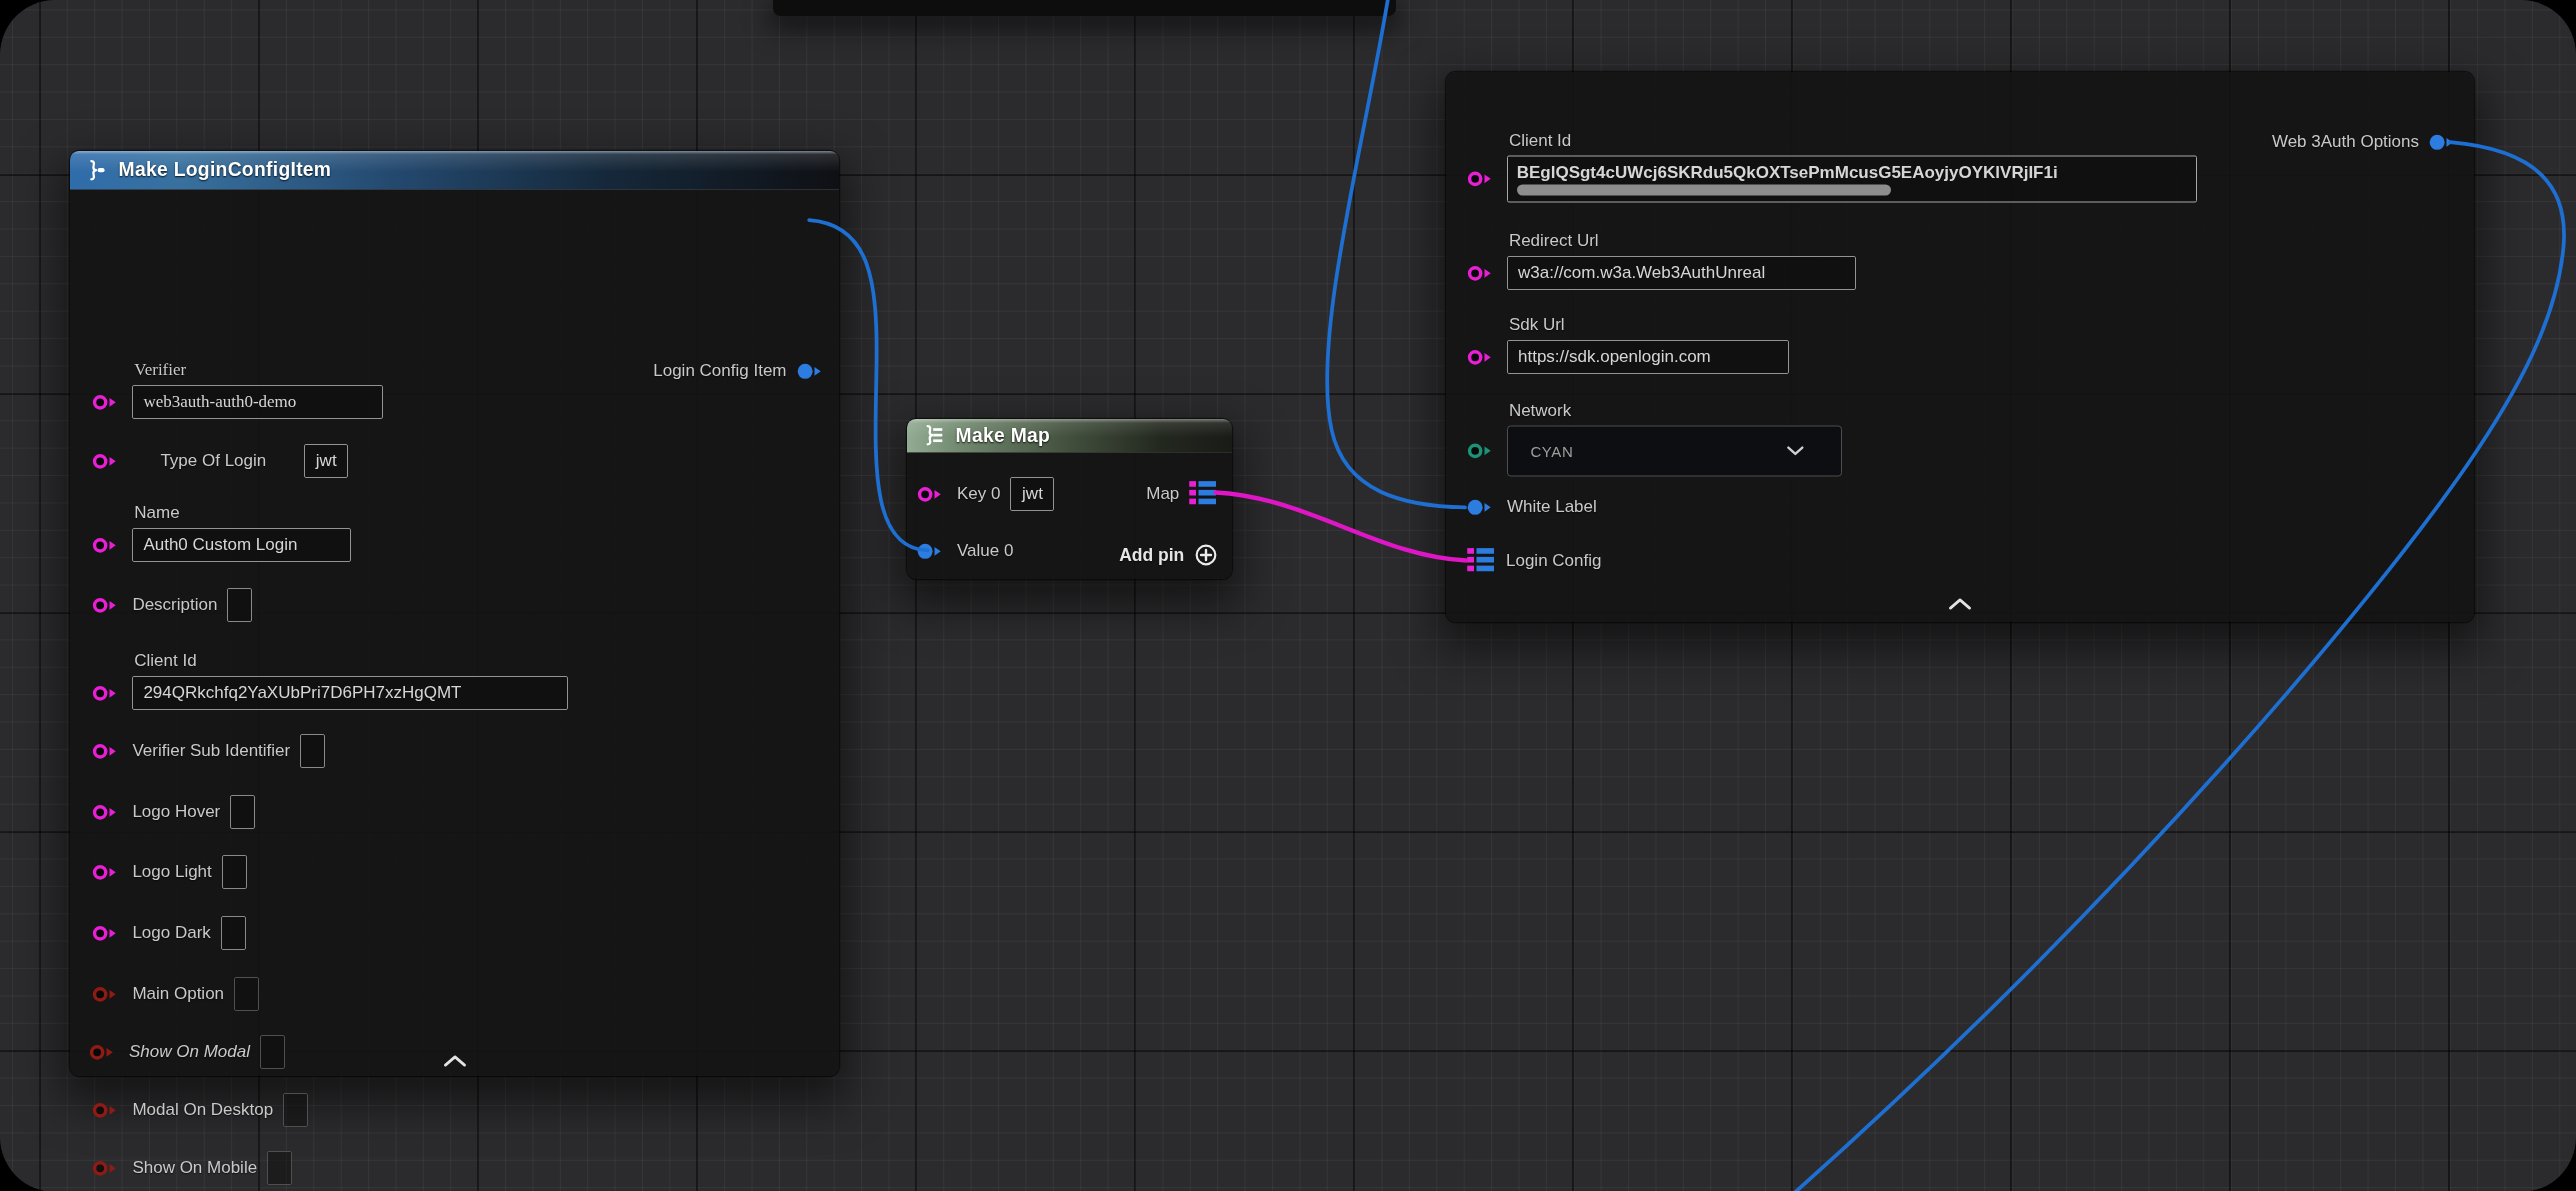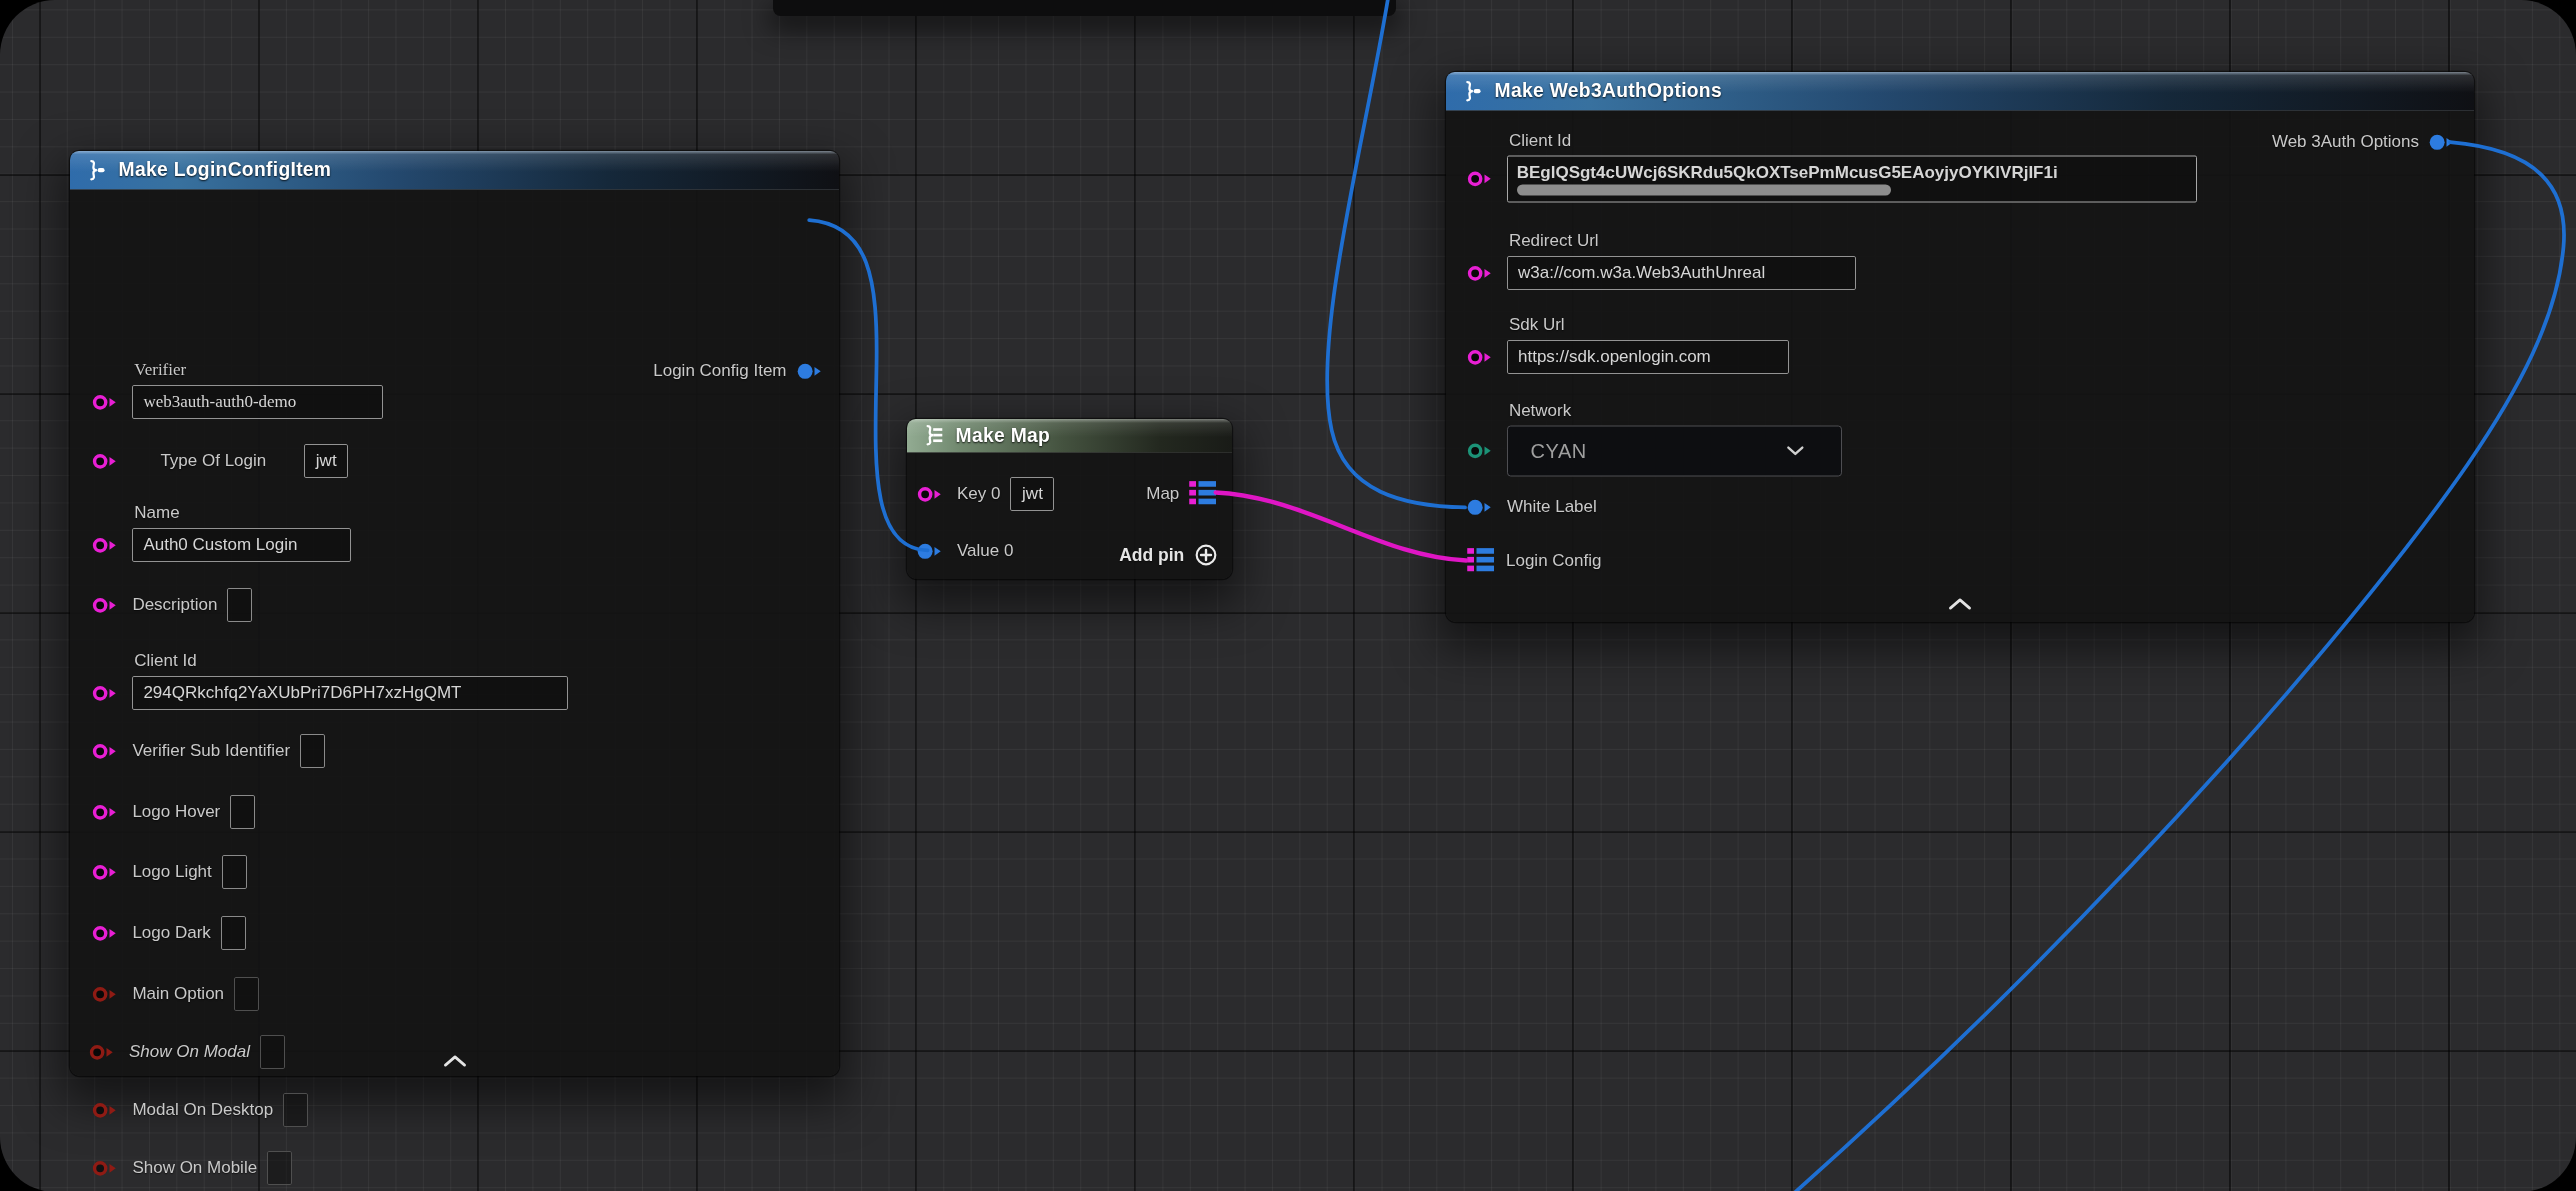--- a/index.html
+++ b/index.html
@@ -47,21 +47,21 @@
   .tbox.dim{border-color:#4f4f4f;background:rgba(14,14,14,0.5);}
   .tbox.center{justify-content:center;padding:0 7.5px;}
   .bigbox{display:flex;flex-direction:column;align-items:flex-start;justify-content:center;
     border:1.2px solid #a8a8a8;border-radius:1.9px;background:rgba(8,8,8,0.35);
     width:690px;height:47px;padding:2.5px 8.7px;box-sizing:border-box;gap:2.5px;font-weight:bold;}
   .bigbox .btext{color:#d6d6d6;font-size:17px;white-space:nowrap;overflow:hidden;width:100%;}
   .hscroll{height:10.6px;width:374px;background:#8d8d8d;border-radius:5.6px;flex:none;}
   .dropdown{width:335px;height:51px;background:#0d0e11;border:1.2px solid #4e4e52;border-radius:3.7px;
     display:flex;align-items:center;justify-content:space-between;
     padding:0 36px 0 22.4px;box-sizing:border-box;}
-  .dropdown .dtext{color:#9f9f9f;font-size:20px;letter-spacing:0.6px;}
+  .dropdown .dtext{color:#9f9f9f;font-size:15px;letter-spacing:0.6px;}
   .addpin-label{color:#e5e5e5;font-size:17.5px;font-weight:bold;text-shadow:0 1.2px 1.2px rgba(0,0,0,0.6);}
   .collapse{position:absolute;left:50%;transform:translate(-50%,-50%);width:25px;height:13.7px;}
 
   .wires{position:absolute;inset:0;z-index:50;pointer-events:none;}
   .wire{fill:none;stroke-linecap:round;}
   .wire.blue{stroke:#1e6fd2;stroke-width:6;}
   .wire.magenta{stroke:#df16c5;stroke-width:7;}
 </style>
 </head>
 <body>
@@ -273,26 +273,20 @@
 
     <div class="row out" style="top:136px;right:13.7px;">
       <span class="addpin-label">Add pin</span>
       <svg style="width:24px;height:24px;flex:none;" viewBox="0 0 38 38" width="24" height="24">
           <use href="#plus-circle"></use>
         </svg>
     </div>
   </div>
 
   <div class="node" style="left:1446px;top:72px;width:1028px;height:550px;">
-    <div class="nhead blue">
-      <svg class="hicon" viewBox="0 0 36 36" width="22.4" height="22.4">
-          <use href="#icon-make-struct"></use>
-        </svg>
-      <span>Make Web3AuthOptions</span>
-    </div>
 
     <div class="row out" style="top:70px;right:15px;">
       <span class="plabel">Web 3Auth Options</span>
       <svg class="pin" style="color:#2d7ce0" viewBox="0 0 48 30" width="30" height="18.7">
           <use href="#pin-solid"></use>
         </svg>
     </div>
 
     <div class="row" style="top:107px;left:21px;">
       <svg class="pin" style="color:#e81fd4" viewBox="0 0 48 30" width="30" height="18.7">

